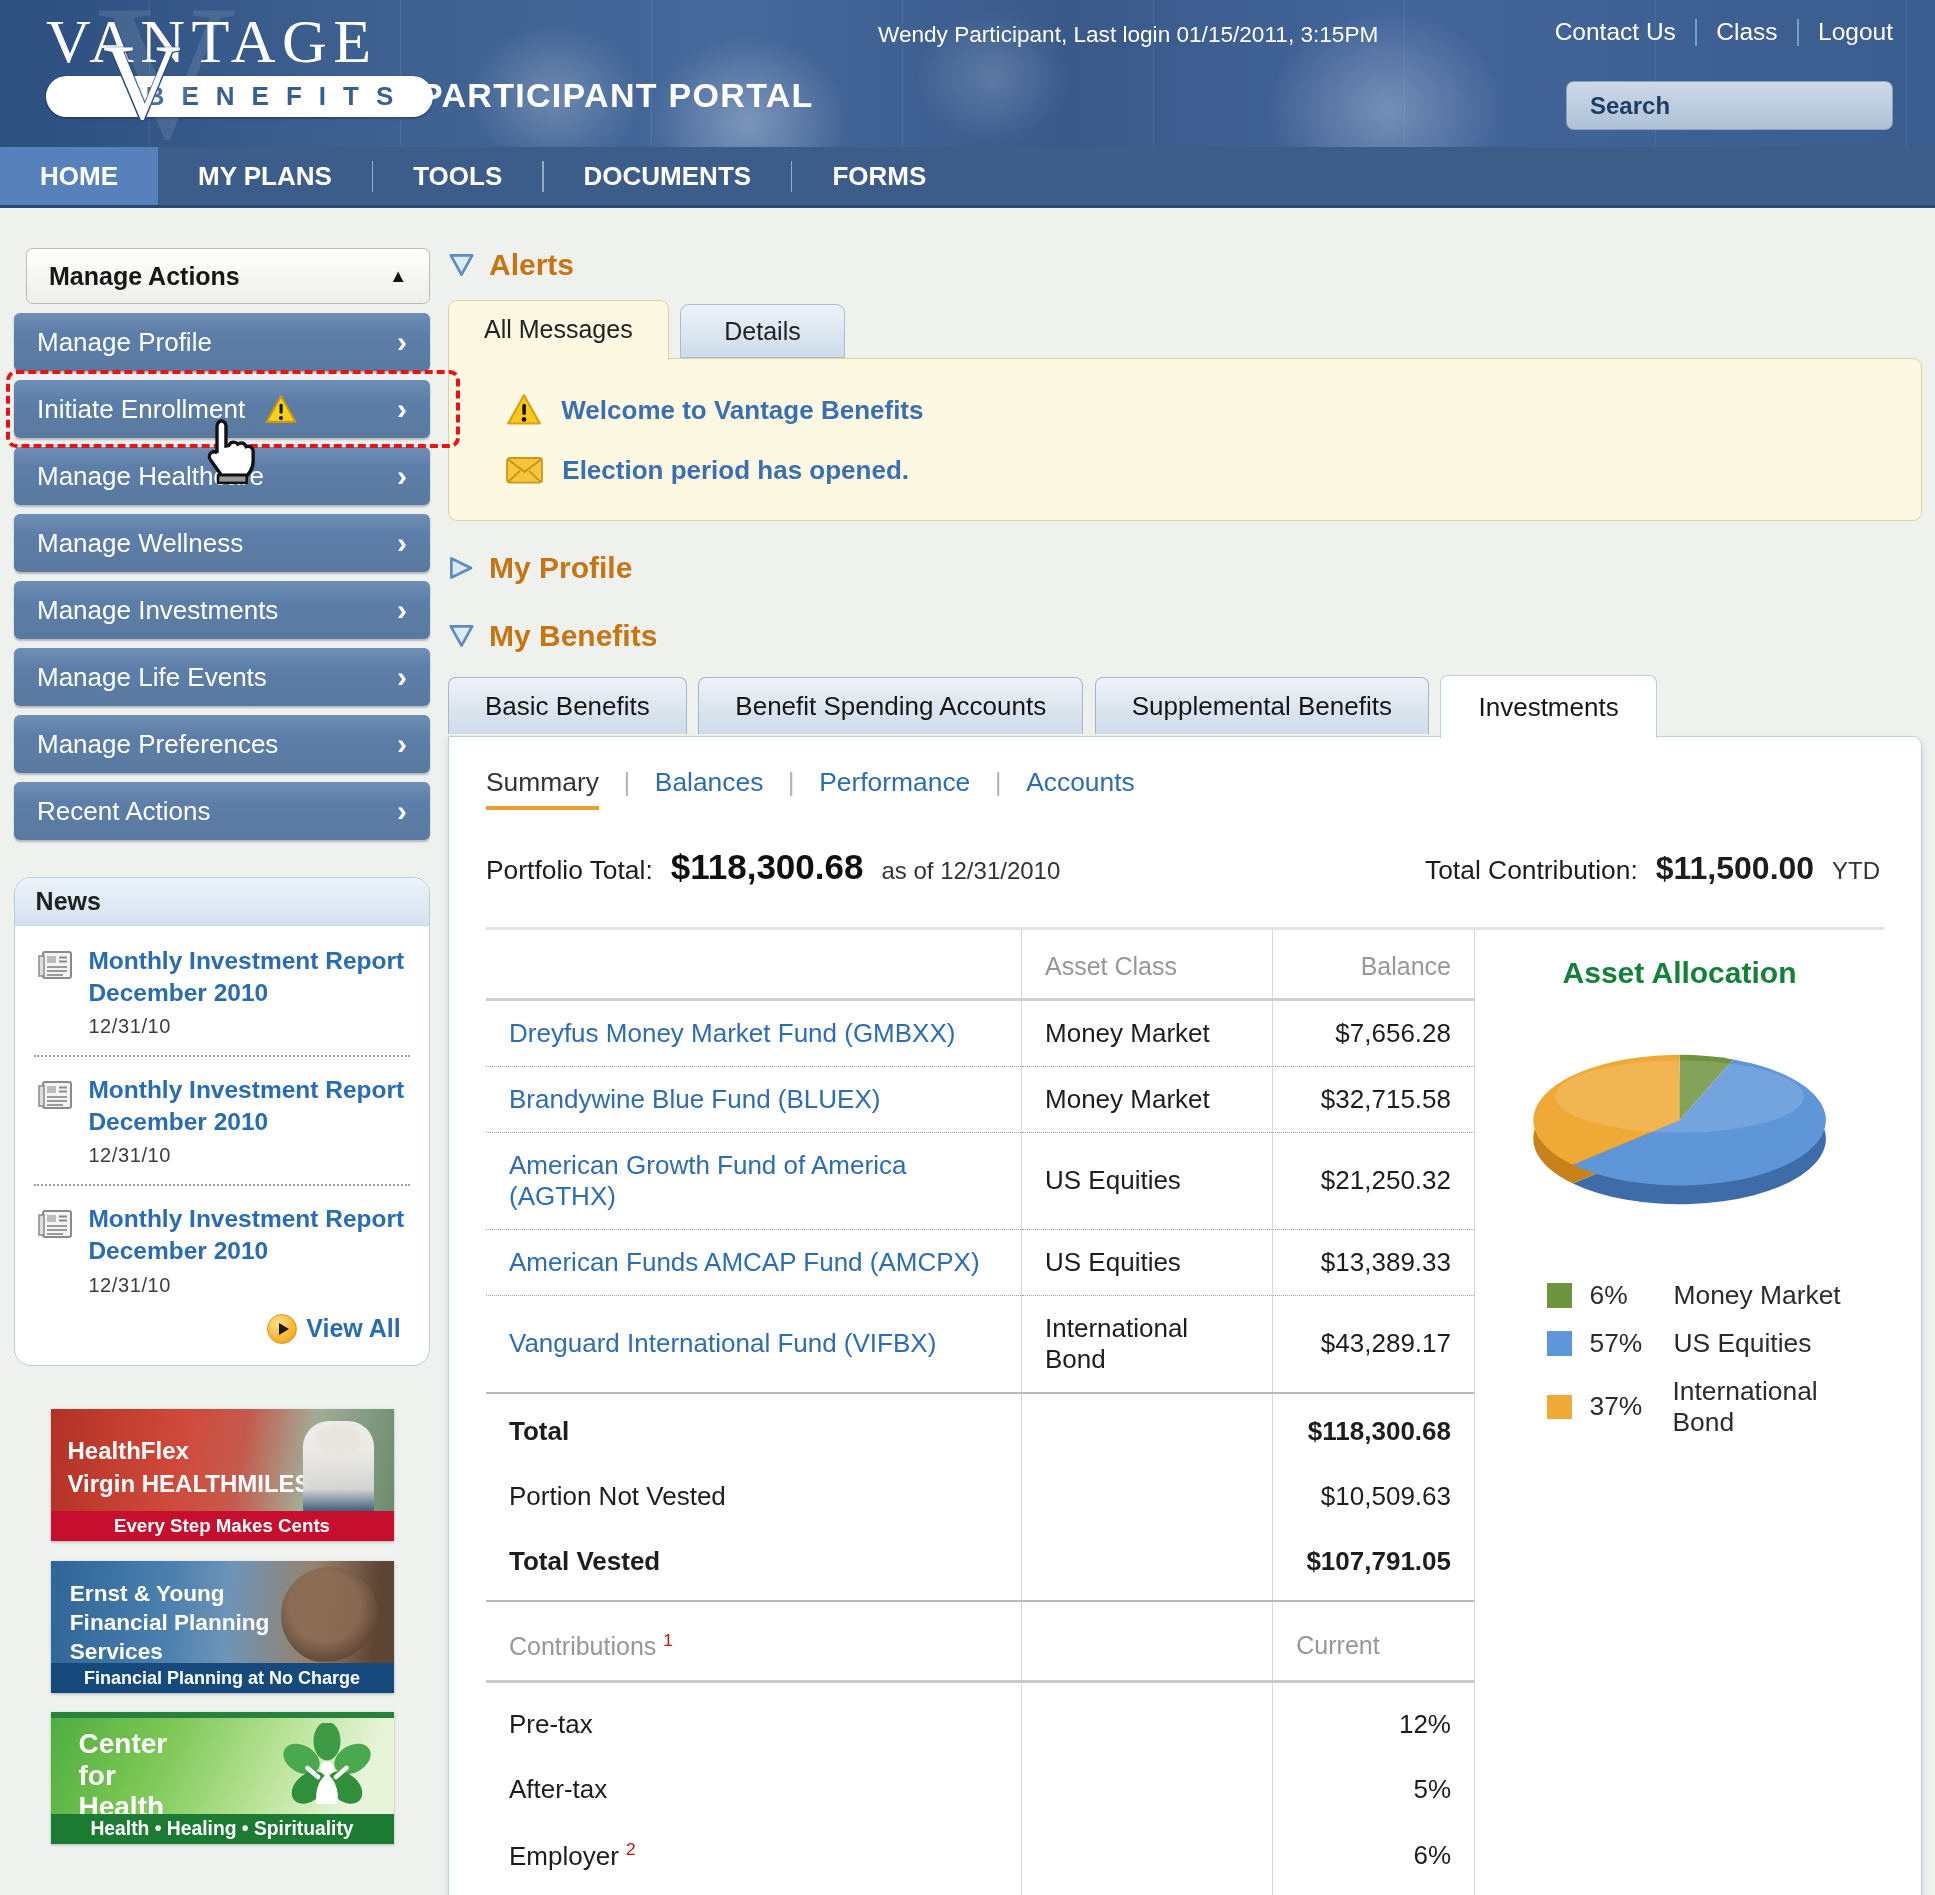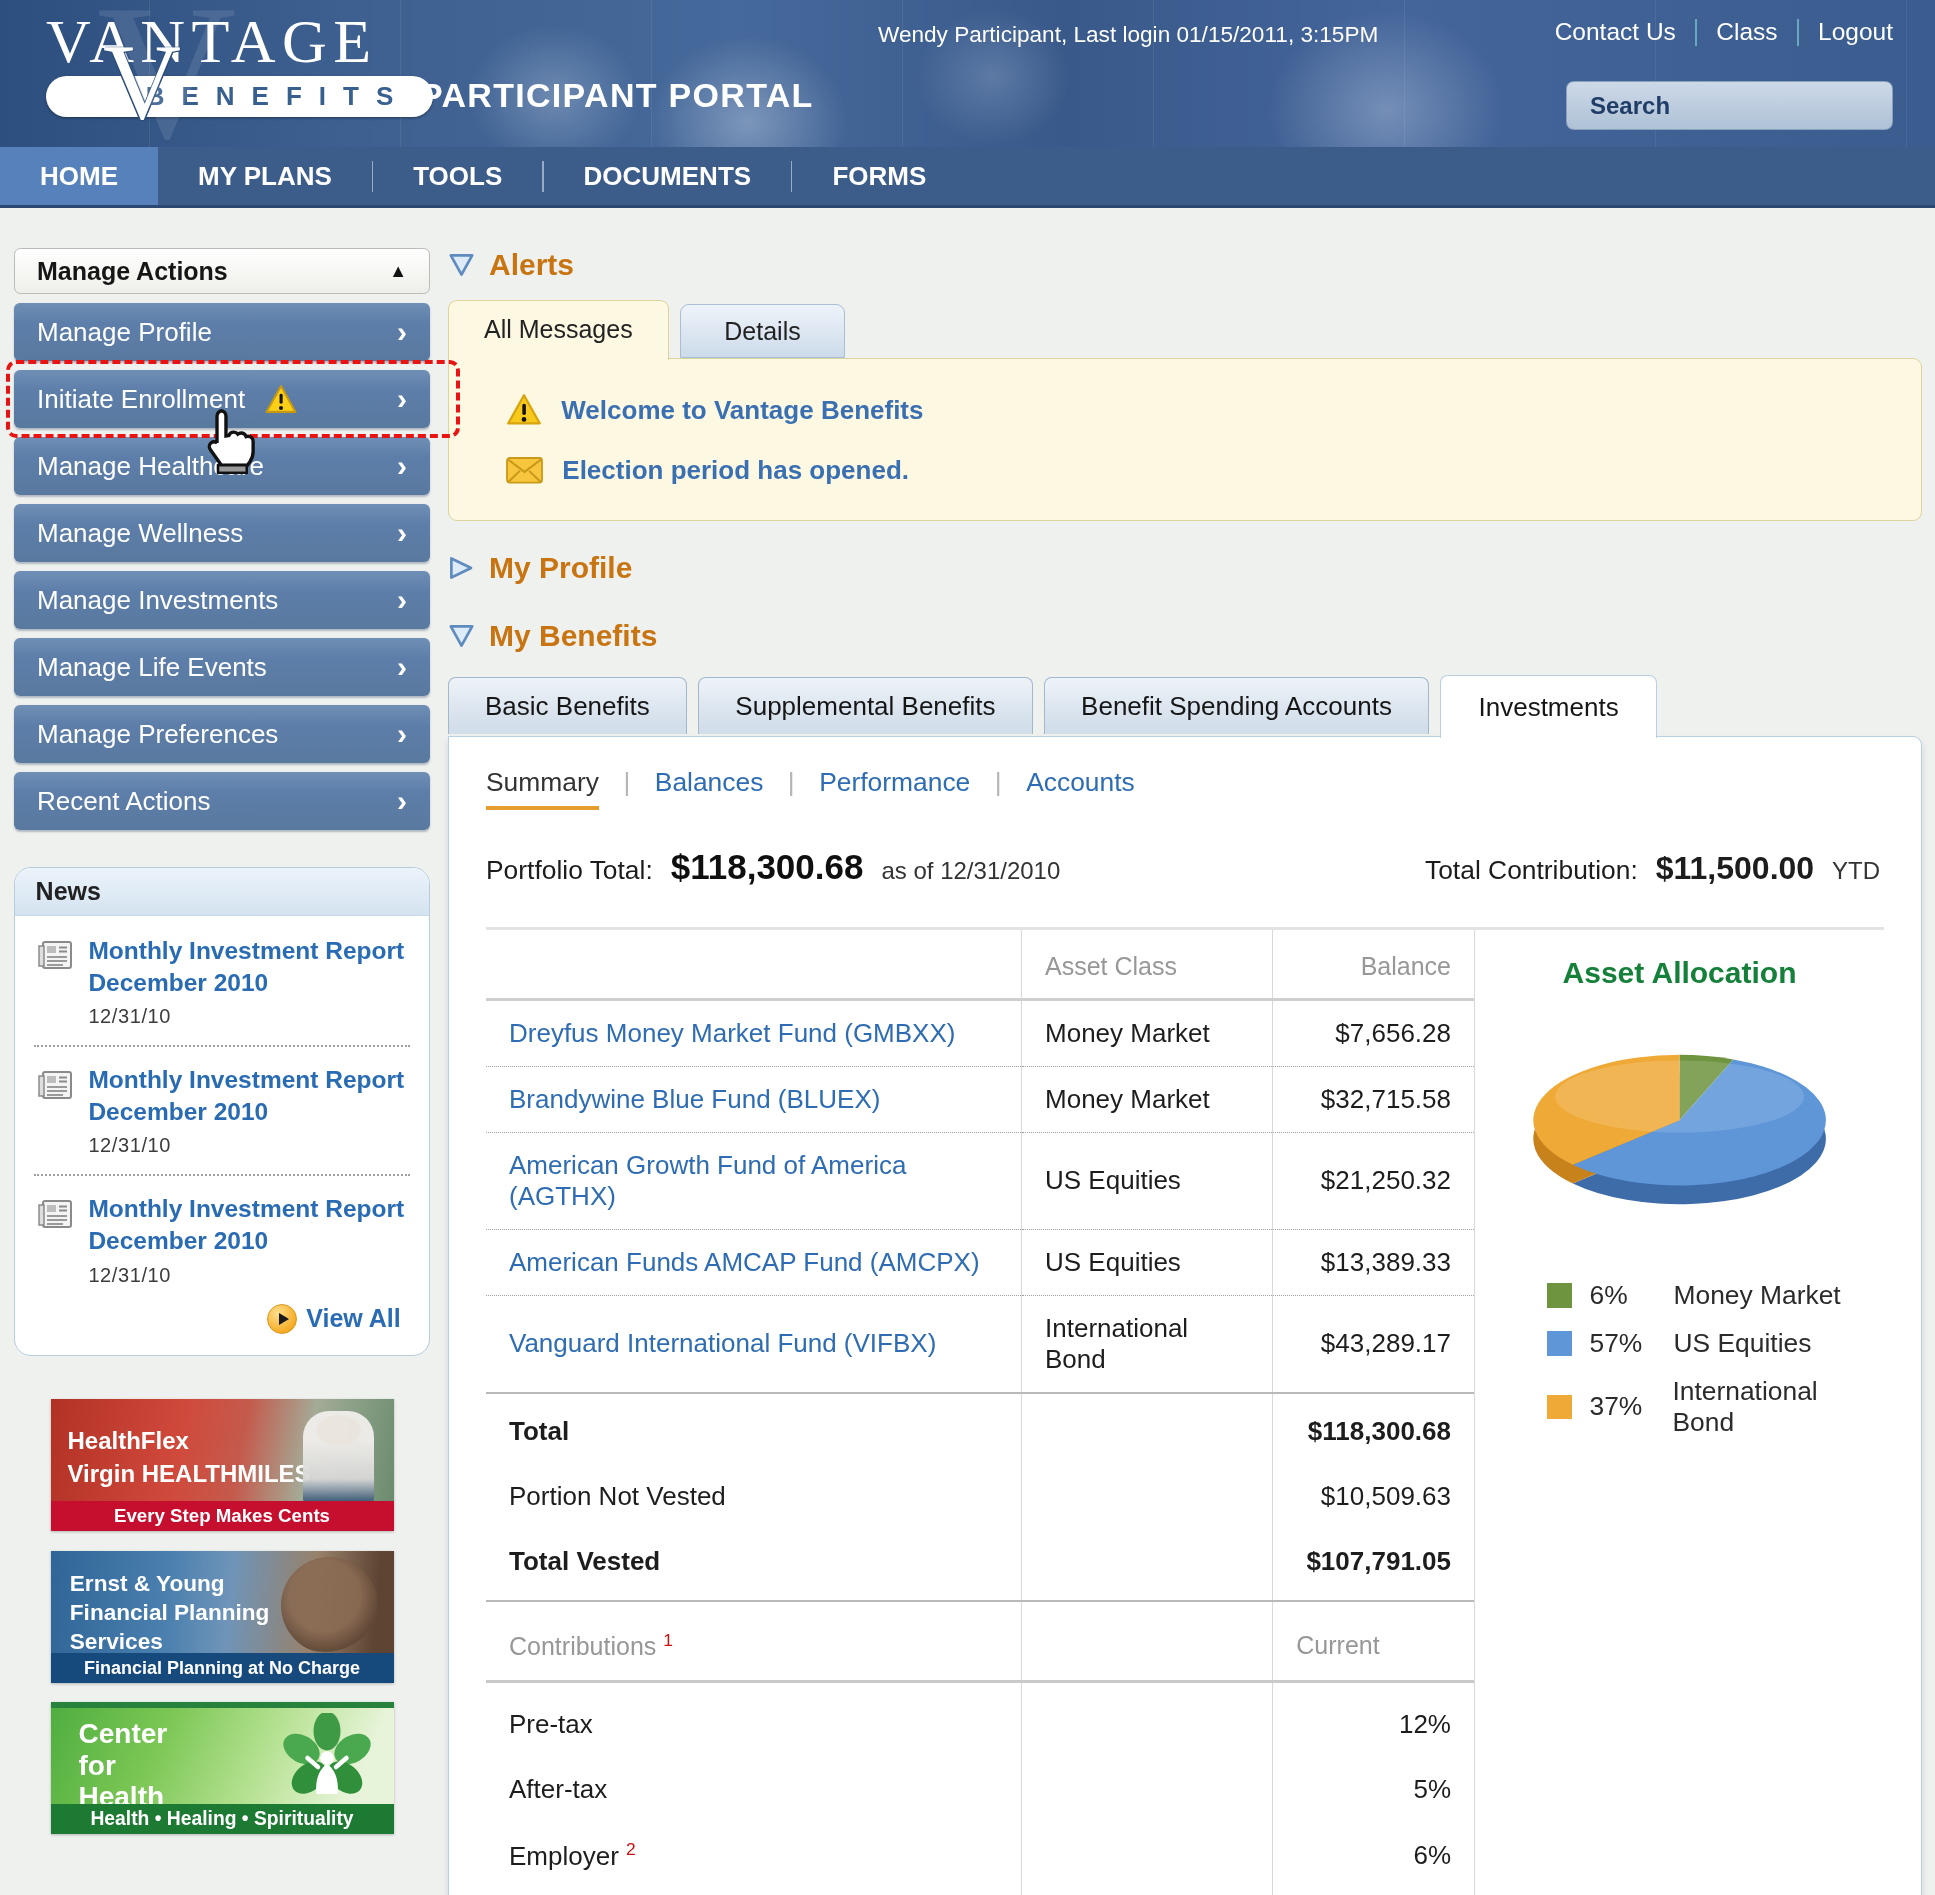--- a/index.html
+++ b/index.html
@@ -42,22 +42,22 @@
   .nav .item { display:flex; align-items:center; padding:0 40px; color:#fff; font-size:26px; font-weight:bold; cursor:pointer; }
   .nav .item.active { background:#5681bb; }
   .nav .vsep { width:1.3px; height:31px; background:rgba(225,235,248,.55); align-self:center; }
 
   
   .content { display:flex; padding:40px 14px 0 14px; gap:18px; }
   .side { width:416px; flex:none; }
   .main { flex:1; min-width:0; }
 
   
-  .ma-head { height:46px; border:1.3px solid #bcbcb6; border-radius:6.4px; background:linear-gradient(180deg,#ffffff,#eeeee9);
-    display:flex; align-items:center; justify-content:space-between; padding:0 22px; font-size:25px; font-weight:bold; color:#161616; cursor:pointer; }
+  .ma-head { height:56px; border:1.3px solid #bcbcb6; border-radius:6.4px; background:linear-gradient(180deg,#ffffff,#eeeee9);
+    display:flex; align-items:center; justify-content:space-between; padding:0 22px; font-size:25px; font-weight:bold; color:#161616; cursor:pointer;margin-left:12px; }
   .ma-head .caret { font-size:18px; color:#111; }
   .sbtn { position:relative; margin-top:9px; height:58px; border-radius:5.8px;
     background:linear-gradient(180deg,#6f8fb5 0%,#5d7ea9 35%,#59799f 100%);
     display:flex; align-items:center; justify-content:space-between; padding:0 23px; cursor:pointer;
     box-shadow:0 1.3px 1.9px rgba(60,80,110,.35); }
   .sbtn .lbl { color:#fff; font-size:26px; display:flex; align-items:center; }
   .sbtn .chev { color:#fff; font-size:30px; font-weight:bold; line-height:1; }
   .warn-ic { width:34px; height:31px; margin-left:19.3px; }
   .enroll-wrap { position:relative; }
   .enroll-dash { position:absolute; left:-8.4px; top:-9.7px; right:-30px; bottom:-10.3px;
@@ -412,22 +412,22 @@
 
     <div class="sec-head mt-benefits">
       <svg class="tri-ic" viewBox="0 0 24 22">
         <path d="M2.5 2.5 H21.5 L12 19.5 Z" fill="#dcebf7" stroke="#5f8cbe" stroke-width="2.4" stroke-linejoin="round"></path>
       </svg>
       <span class="ttl">My Benefits</span>
     </div>
 
     <div class="btabs">
       <div class="btab">Basic Benefits</div>
+      <div class="btab">Benefit Spending Accounts</div>
       <div class="btab">Supplemental Benefits</div>
-      <div class="btab">Benefit Spending Accounts</div>
       <div class="btab active">Investments</div>
     </div>
 
     <div class="bpanel">
       <div class="subnav">
         <span class="cur">Summary</span>
         <span class="sp">|</span>
         <span class="lnk">Balances</span>
         <span class="sp">|</span>
         <span class="lnk">Performance</span>

